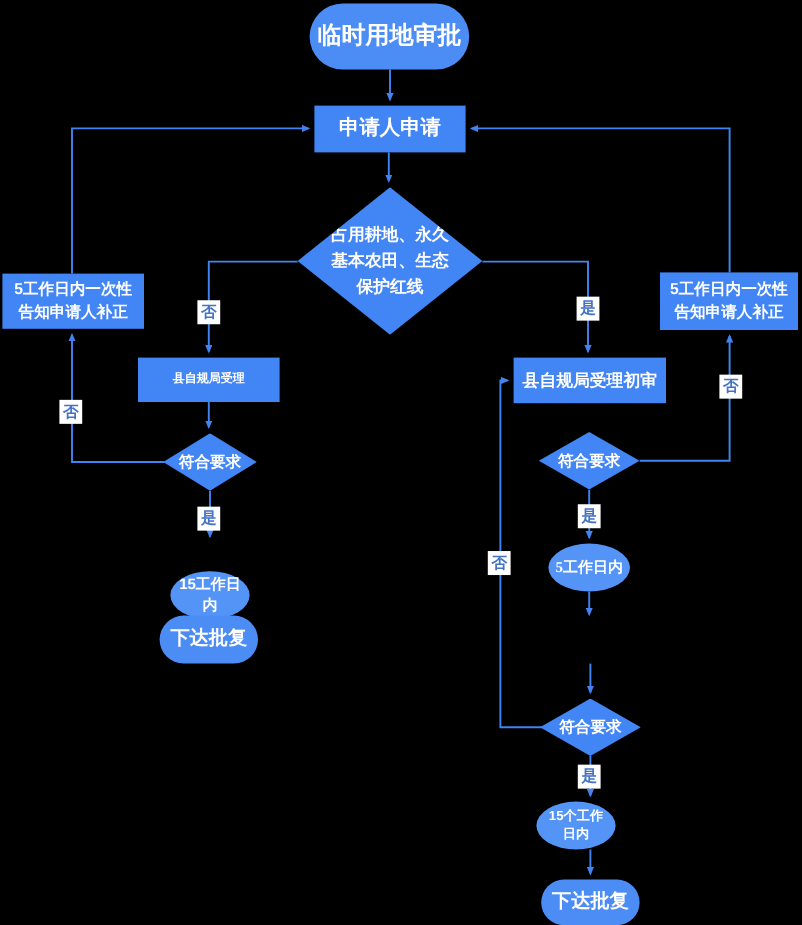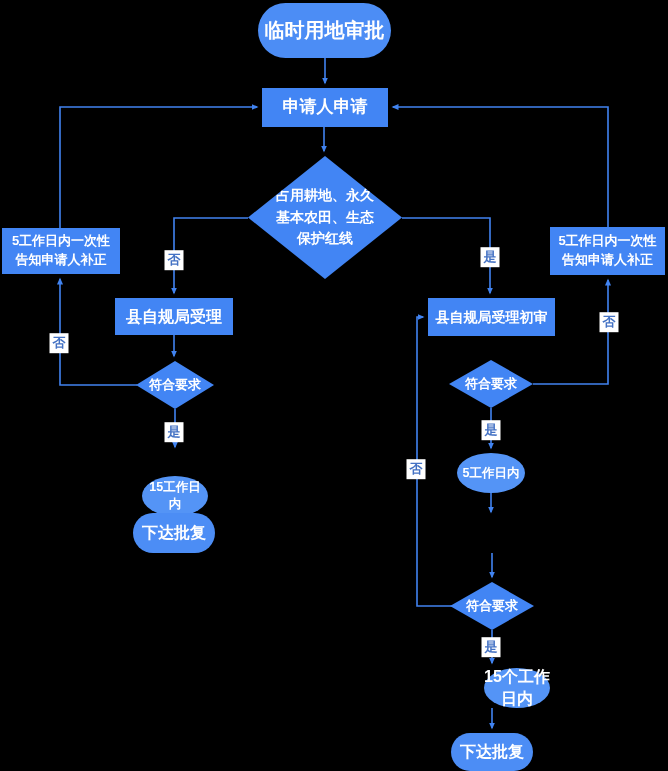--- a/index.html
+++ b/index.html
@@ -37,31 +37,31 @@
     font-size: 13px;
     font-weight: 700;
     line-height: 1.2;
     padding: 2px 3px;
   }
   
   #n-start   { left:258px; top:3px;   width:133px; height:55px; border-radius:28px; font-size:20px; }
   #n-apply   { left:262px; top:88px;  width:126px; height:39px; font-size:17px; }
   #n-dec     { left:248px; top:156px; width:154px; height:123px; font-size:14px; line-height:1.55; }
   #n-notifyL { left:2px;   top:228px; width:118px; height:46px; font-size:13px; }
-  #n-countyA { left:115px; top:298px; width:118px; height:37px; font-size:16px; }
+  #n-countyA { left:115px; top:298px; width:118px; height:37px; font-size:10px; }
   #n-checkL  { left:136px; top:361px; width:78px;  height:48px; font-size:13px; }
   #n-days15L { left:142px; top:476px; width:66px;  height:40px; font-size:12.5px; line-height:1.35; }
   #n-apprL   { left:133px; top:513px; width:82px;  height:40px; border-radius:20px; font-size:16px; }
   #n-notifyR { left:550px; top:227px; width:115px; height:48px; font-size:13px; }
   #n-countyI { left:428px; top:298px; width:127px; height:38px; font-size:14px; }
   #n-checkR1 { left:449px; top:360px; width:84px;  height:48px; font-size:13px; }
-  #n-days5R  { left:457px; top:453px; width:68px;  height:40px; font-size:12.5px; }
+  #n-days5R  { left:457px; top:453px; width:68px;  height:40px; font-size:12.5px;font-family:Liberation Serif, serif; }
   #n-cityAp  { left:428px; top:517px; width:129px; height:36px; font-size:15px; }
   #n-checkR2 { left:450px; top:582px; width:84px;  height:48px; font-size:13px; }
-  #n-days15R { left:484px; top:668px; width:66px;  height:40px; font-size:16px; line-height:1.35; }
+  #n-days15R { left:447px; top:668px; width:66px;  height:40px; font-size:11px; line-height:1.35; }
   #n-apprR   { left:451px; top:733px; width:82px;  height:38px; border-radius:19px; font-size:16px; }
   
   #l1 { left:174px; top:260px; }
   #l2 { left:490px; top:257px; }
   #l3 { left:59px;  top:343px; }
   #l4 { left:174px; top:432px; }
   #l5 { left:609px; top:322px; }
   #l6 { left:491px; top:430px; }
   #l7 { left:416px; top:469px; }
   #l8 { left:491px; top:647px; }

